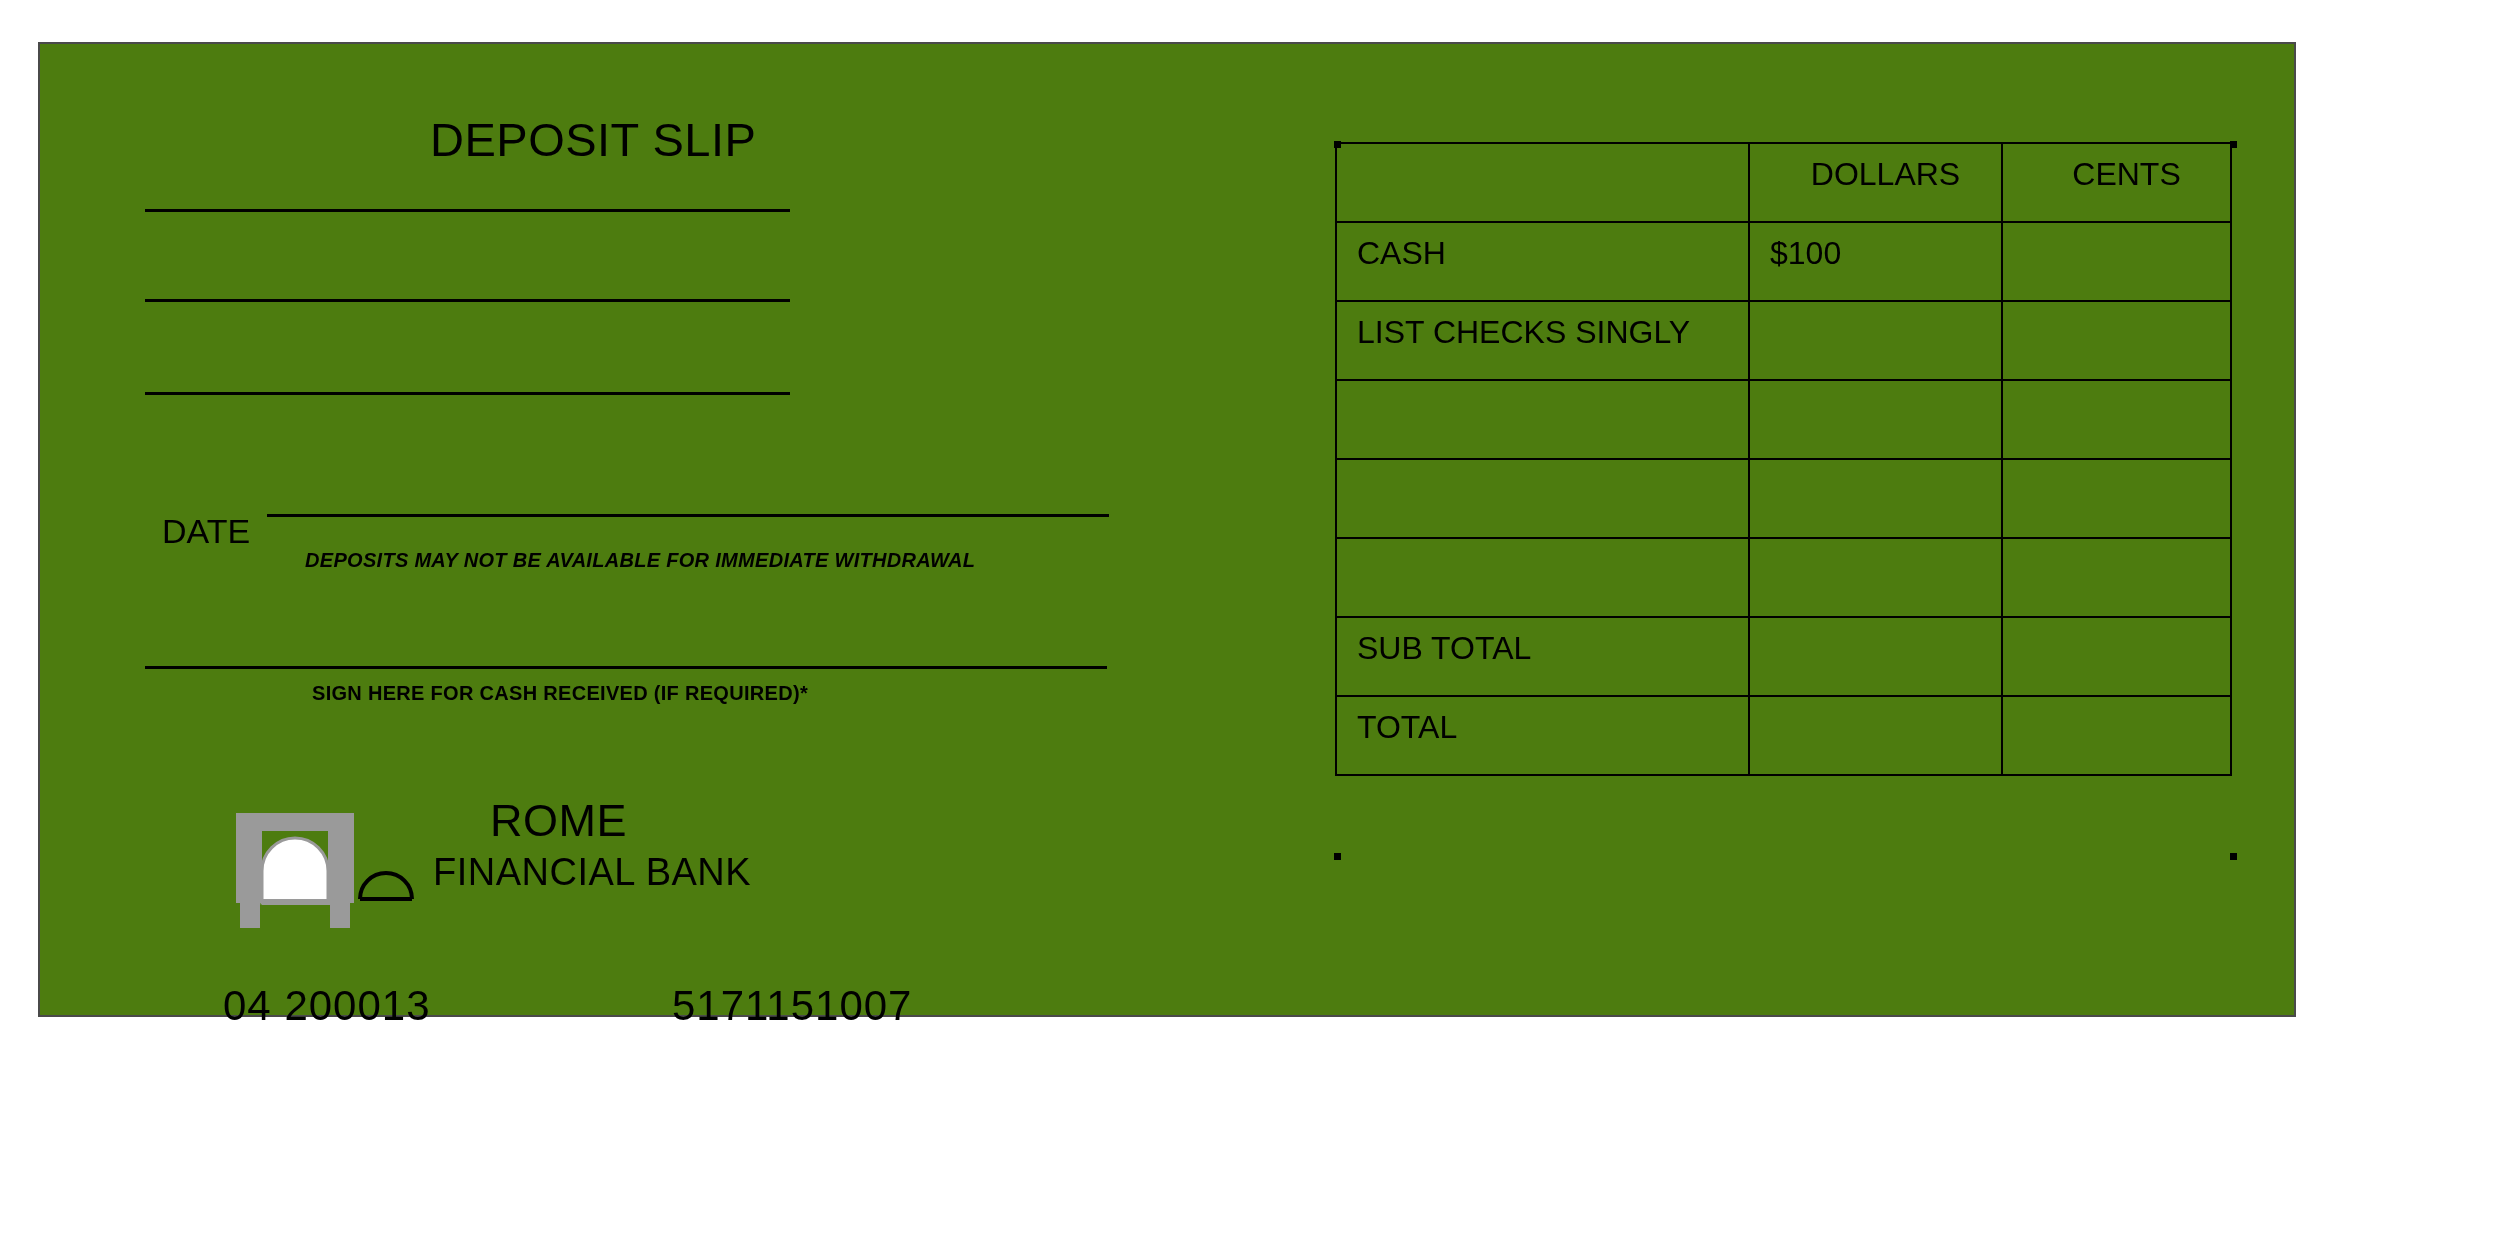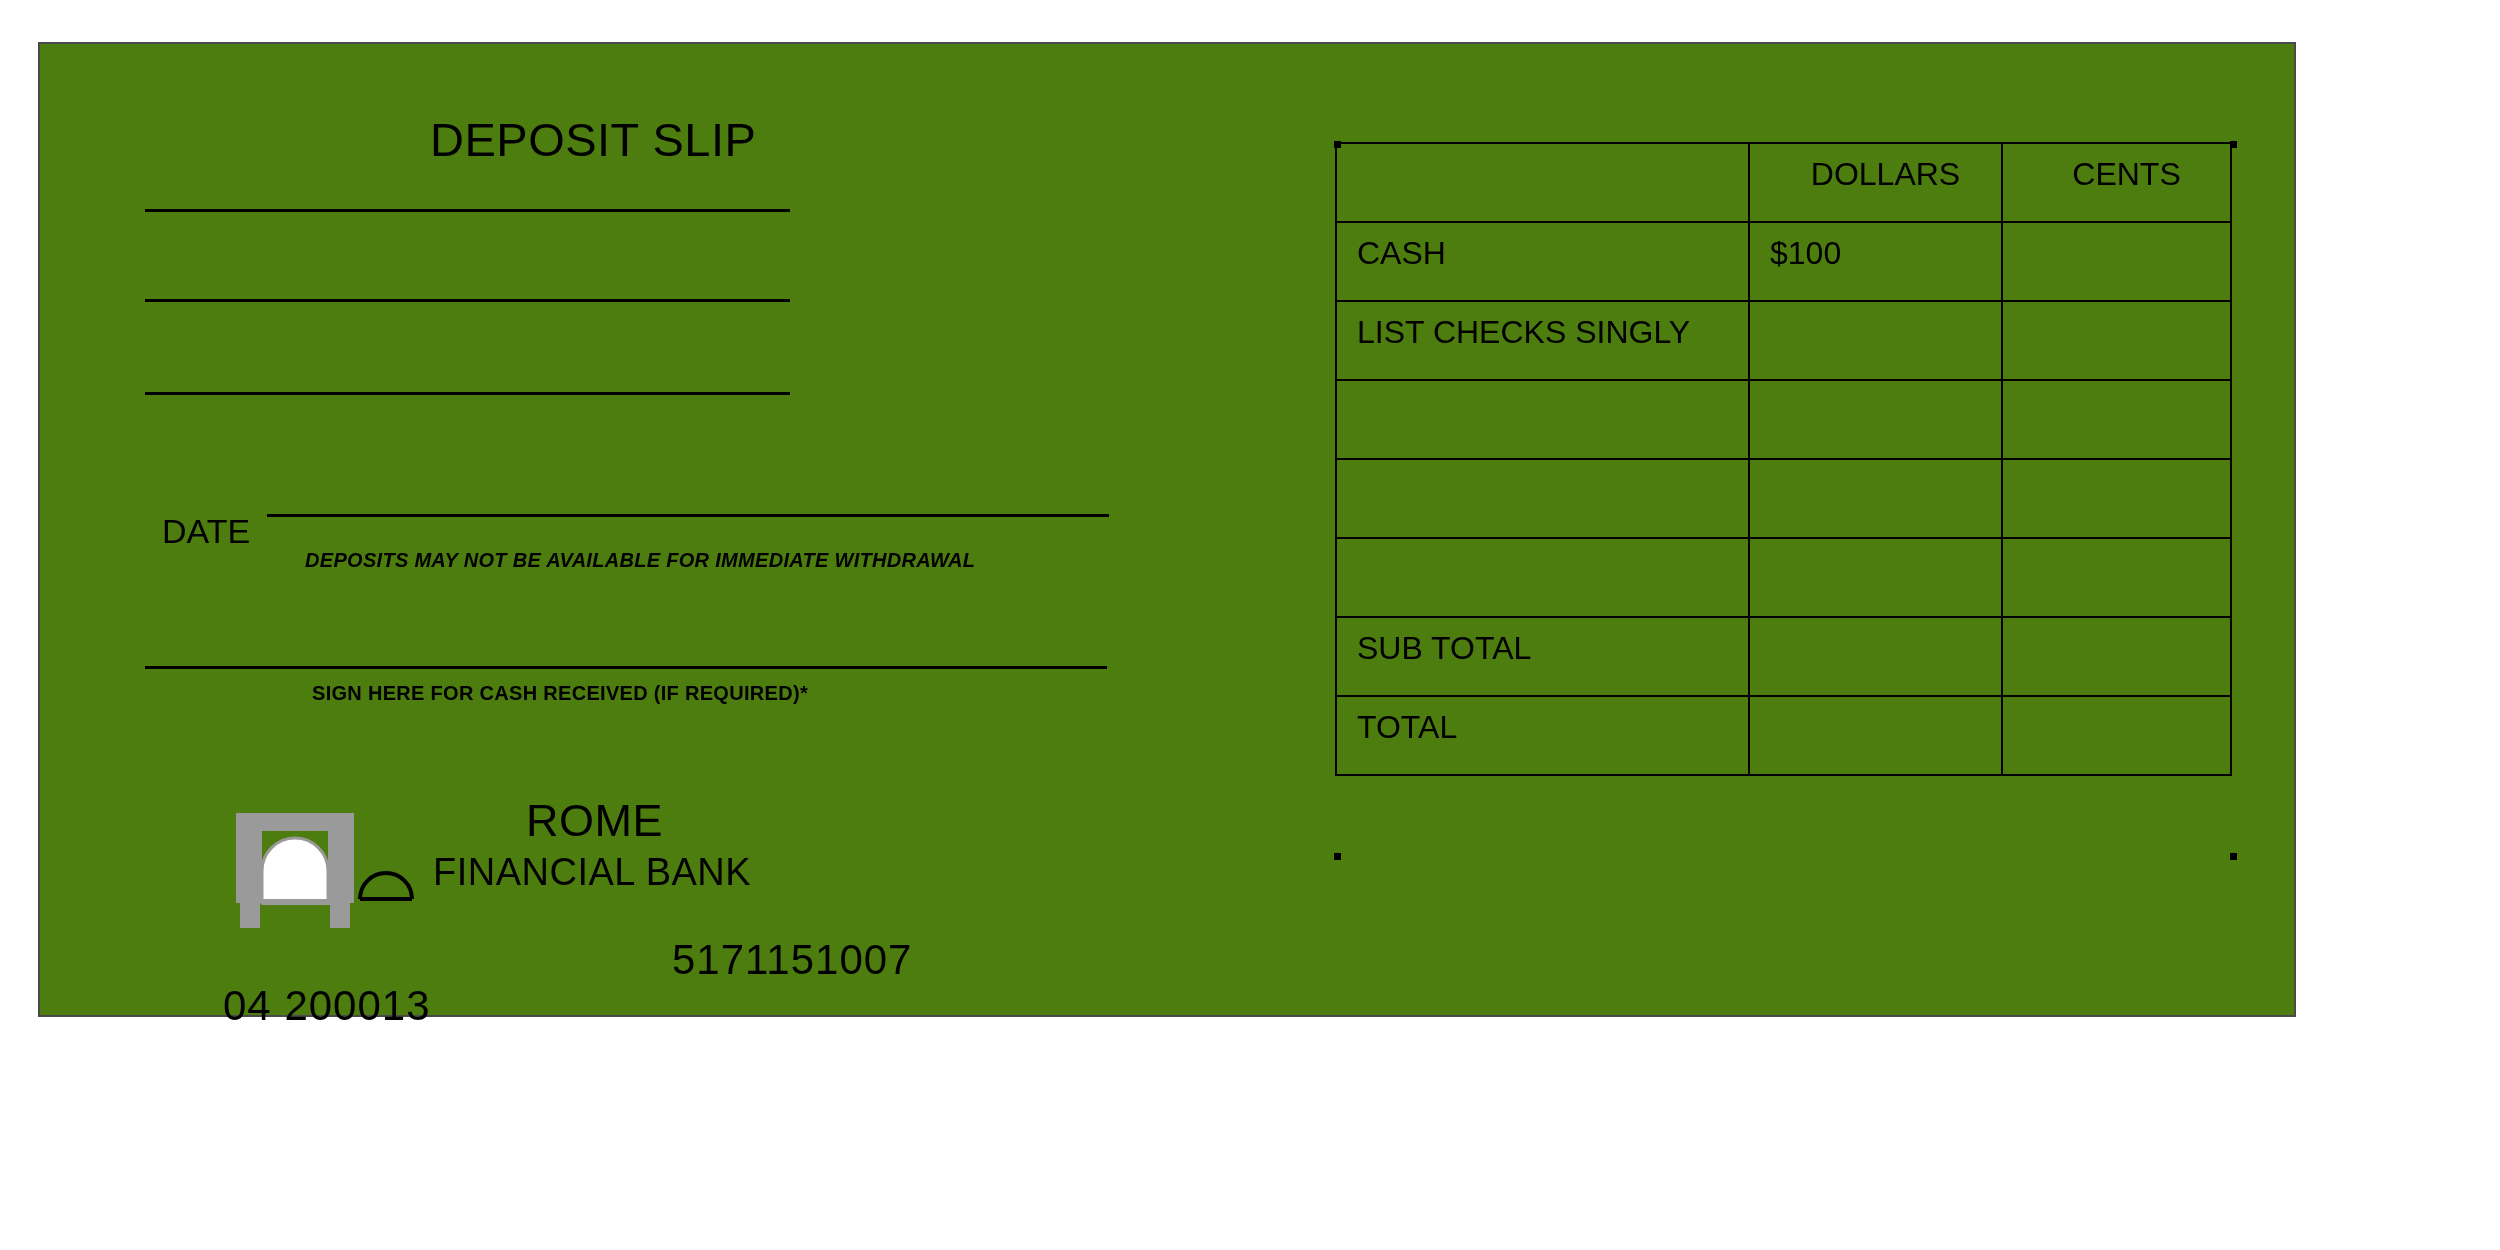--- a/index.html
+++ b/index.html
@@ -115,41 +115,40 @@
     top: 22px;
     width: 190px;
     height: 115px;
   }
   #bank-name {
     position: absolute;
     left: 290px;
     top: 4px;
     font-size: 45px;
     letter-spacing: 0.5px;
-    margin-left: 36px;
   }
   #bank-sub {
     position: absolute;
     left: 233px;
     top: 60px;
     font-size: 38px;
     letter-spacing: 0.5px;
   }
 
   #routing-number {
     position: absolute;
     left: 183px;
     top: 938px;
     font-size: 42px;
     letter-spacing: 1px;
   }
   #account-number {
     position: absolute;
     left: 632px;
-    top: 892px;
+    top: 938px;
     font-size: 42px;
     letter-spacing: 1px;
     text-align: right;
   }
 
   
   #amount-table {
     position: absolute;
     left: 1295px;
     top: 98px;

